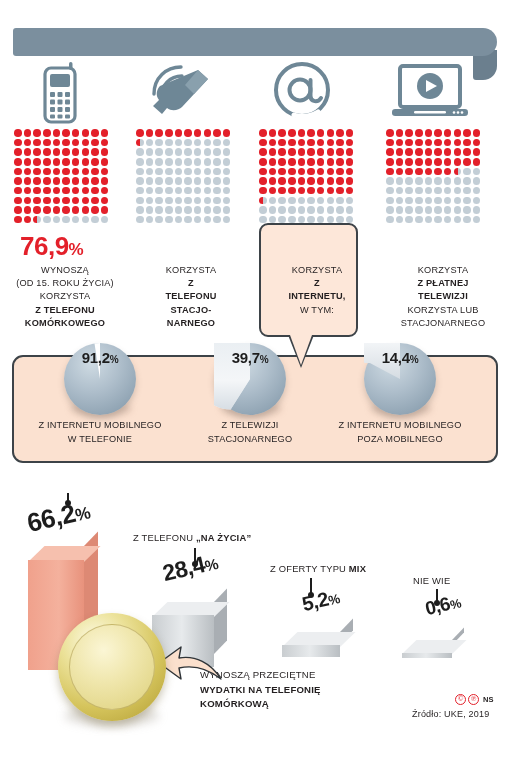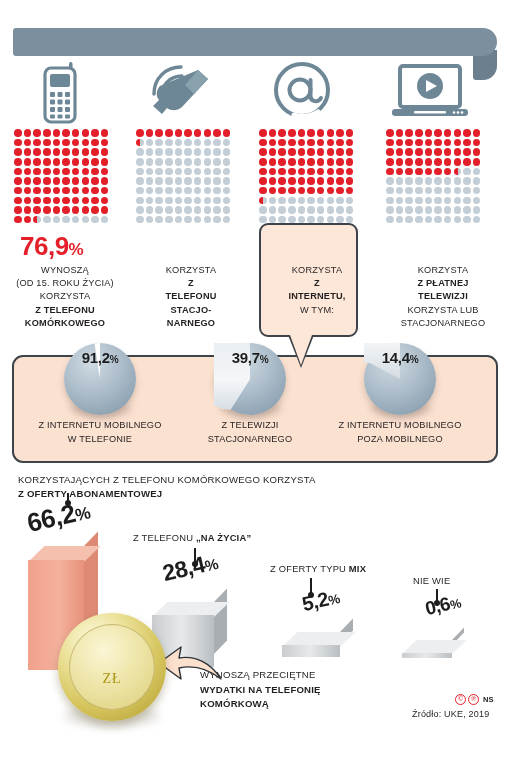--- a/index.html
+++ b/index.html
@@ -814,24 +814,20 @@
         </defs>
       </svg>
     </div>
     <div class="pie-pct"><span>14,4</span><span class="sm">%</span></div>
     <div class="pie-lbl">
       <span>Z INTERNETU MOBILNEGO</span><br>
       <span>POZA MOBILNEGO</span>
     </div>
   </div>
 
-  <div class="lead">
-    <span>KORZYSTAJĄCYCH Z TELEFONU KOMÓRKOWEGO KORZYSTA</span><br>
-    <b>Z OFERTY ABONAMENTOWEJ</b>
-  </div>
 
   <div class="bar3d barA">
     <div class="bar-side"></div>
     <div class="bar-top"></div>
     <div class="bar-face"></div>
   </div>
   <div class="bar3d barB">
     <div class="bar-side"></div>
     <div class="bar-top"></div>
     <div class="bar-face"></div>
@@ -862,21 +858,20 @@
   <div class="barpct bp4"><span>0,6</span><span class="sm">%</span></div>
 
   <div class="barlbl bl2"><span>Z TELEFONU </span><b>„NA ŻYCIA”</b></div>
   <div class="barlbl bl3"><span>Z OFERTY TYPU </span><b>MIX</b></div>
   <div class="barlbl bl4"><span>NIE WIE</span></div>
 
   <div class="coin-wrap">
     <div class="coin-shadow"></div>
     <div class="coin">
       <div class="coin-inner"></div>
-      <div class="coin-cur">ZŁ</div>
     </div>
   </div>
 
   <div class="coin-callout">
     <svg width="70" height="42" viewBox="0 0 70 42">
       <path d="M4 18 L26 2 L24 13 C40 10 56 18 66 34 C52 23 38 20 24 23 L26 34 Z" fill="#fbe0cd" stroke="#2f3438" stroke-width="1.4" stroke-linejoin="round"></path>
     </svg>
   </div>
 
   <div class="coin-text">

